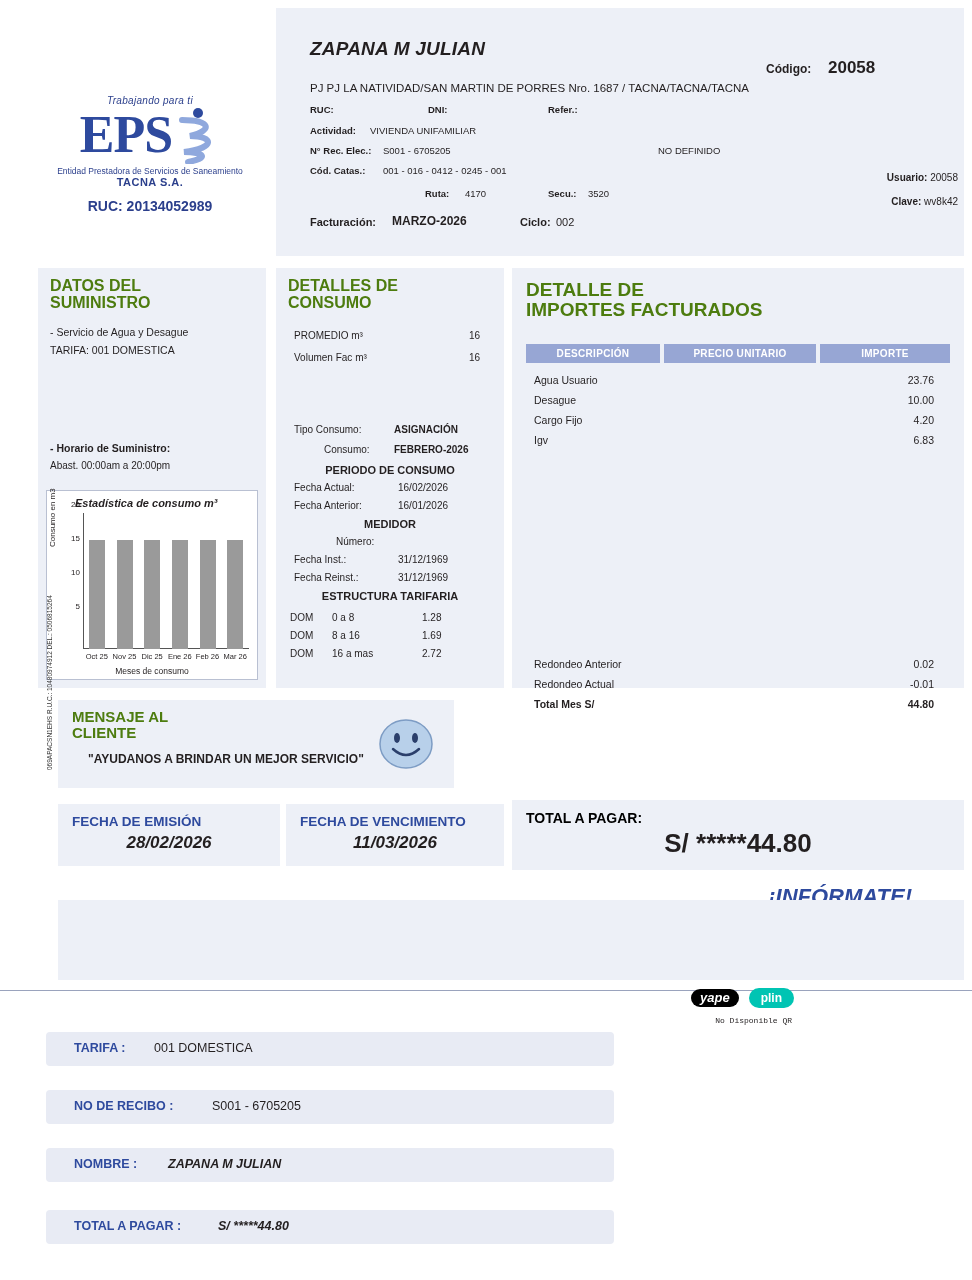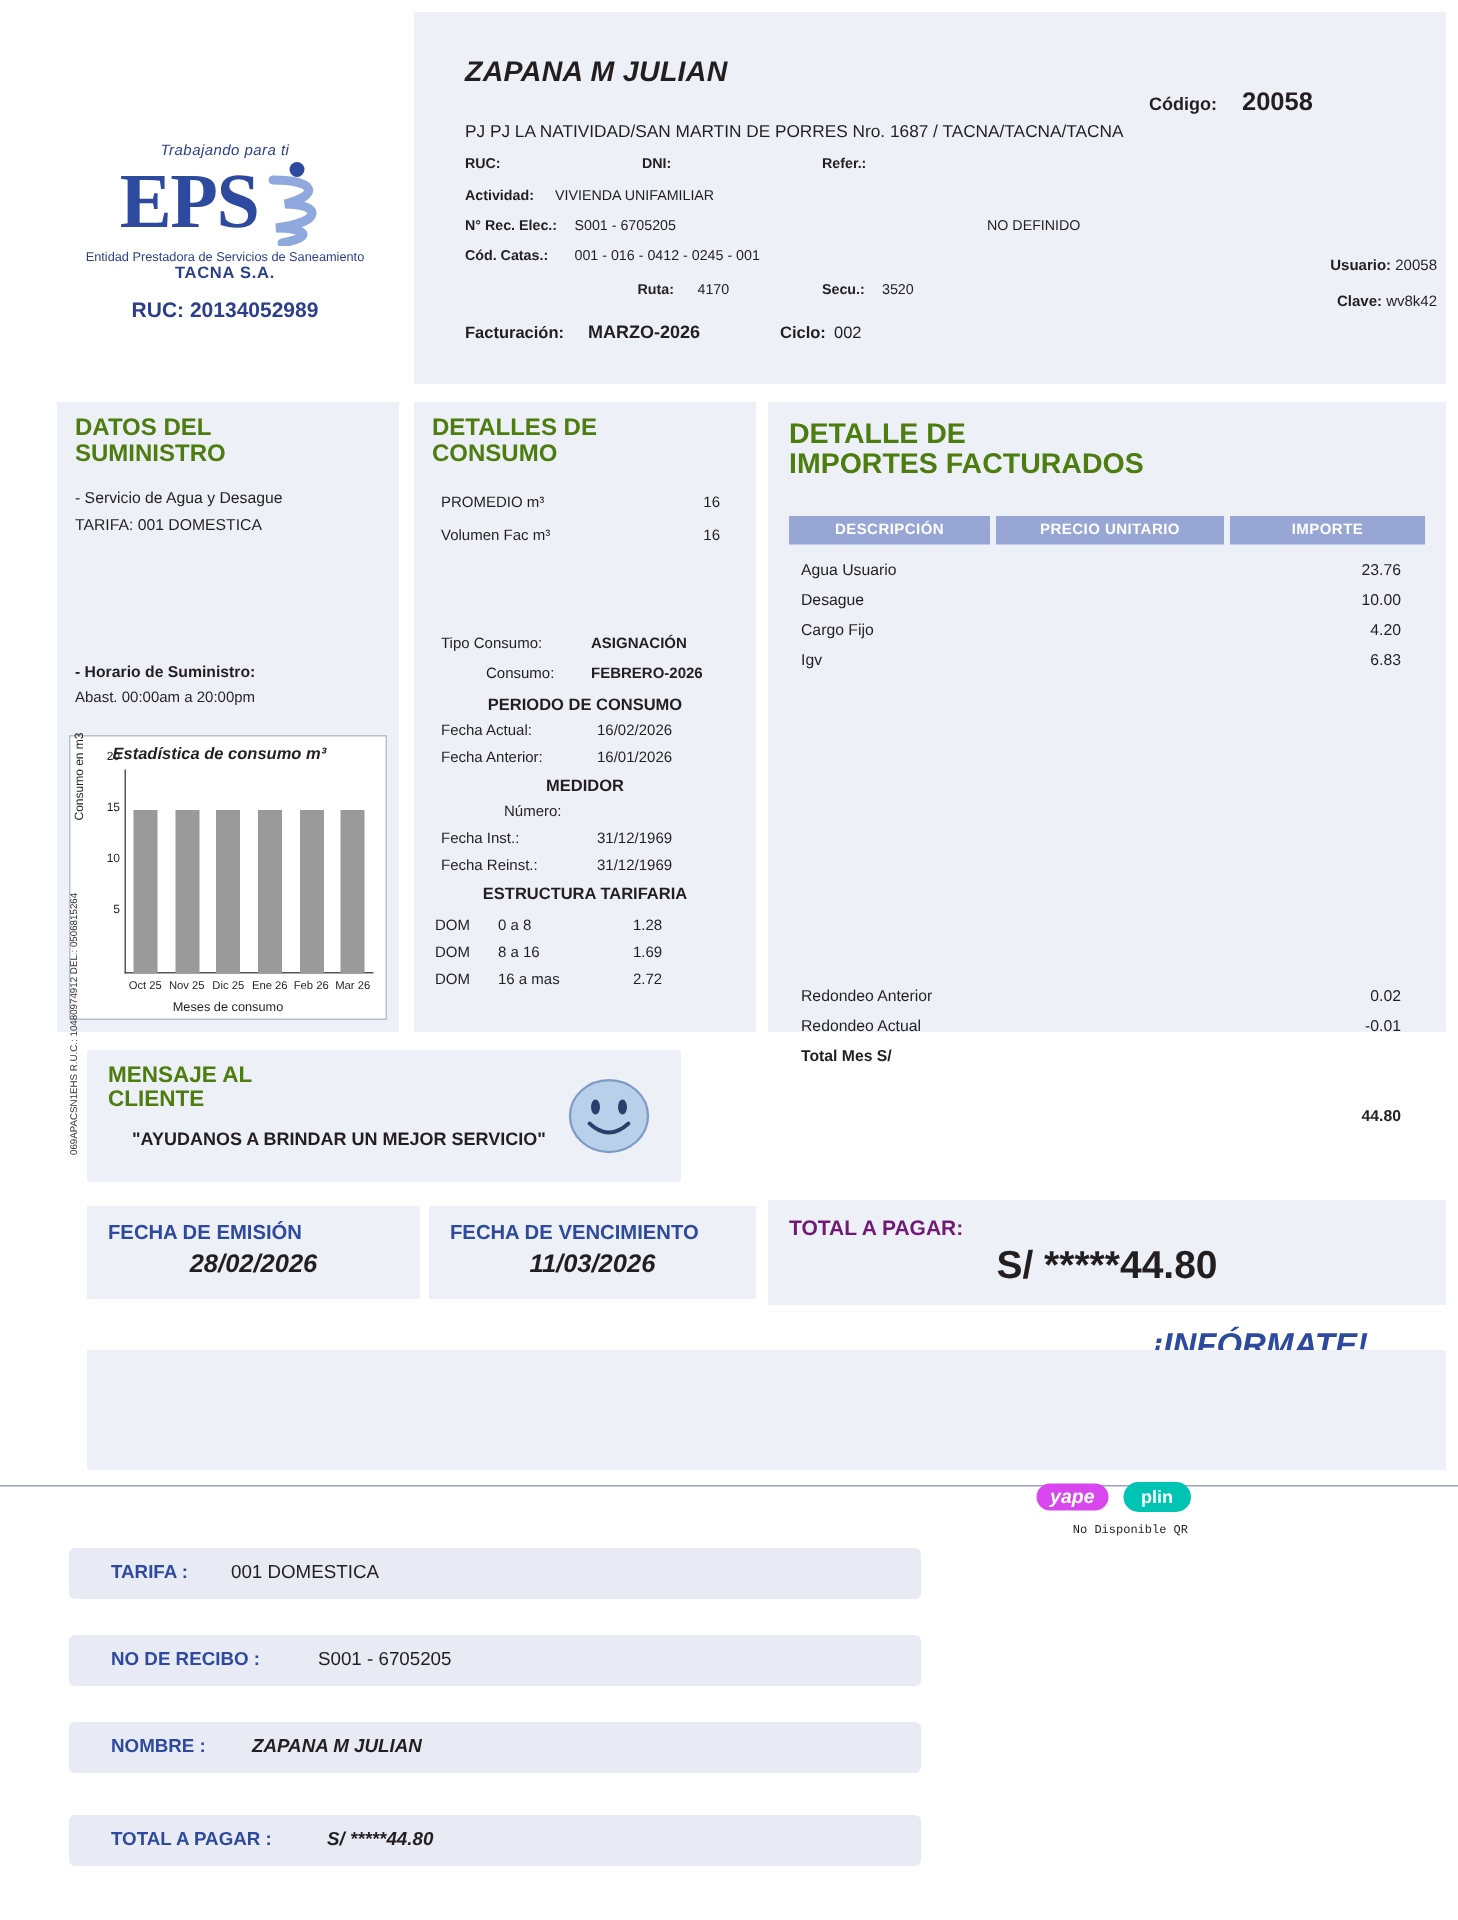--- a/index.html
+++ b/index.html
@@ -100,32 +100,32 @@
   .smiley { position:absolute; right: 20px; top: 18px; width: 56px; height: 52px; }
 
   
   #femision { left: 58px; top: 804px; width: 222px; height: 62px; }
   #fvenc { left: 286px; top: 804px; width: 218px; height: 62px; }
   .f-title { font-size: 13.5px; font-weight:bold; color:#2e4a9e; padding: 10px 0 0 14px; }
   .f-val { font-size: 17px; font-weight:bold; font-style:italic; text-align:center; margin-top: 4px; }
 
   
   #totalpagar { left: 512px; top: 800px; width: 452px; height: 70px; }
-  .tp-title { font-size: 14px; font-weight:bold; color:#701a75; padding: 10px 0 0 14px; }
+  .tp-title { font-size: 14px; font-weight:bold; color:#000000; padding: 10px 0 0 14px; }
   .tp-val { font-size: 26px; font-weight:bold; text-align:center; margin-top: 2px; letter-spacing:0; }
 
   .informate { position:absolute; right: 60px; top: 884px; font-size: 22px; font-weight:bold; color:#2e4a9e; font-style:italic; }
   #infopanel { left: 58px; top: 900px; width: 906px; height: 80px; }
 
   .sep-line { position:absolute; left: 0; width: 972px; height: 1px; background:#9aa3bd; }
 
   
   .pay-logos { position:absolute; right: 178px; top: 988px; display:flex; align-items:center; gap:10px; }
   .yape {
-    background:#d946ef; color:#fff; font-size: 13px; font-weight:bold;
+    background:#000000; color:#fff; font-size: 13px; font-weight:bold;
     border-radius: 9px; padding: 1px 9px 2px; font-style:italic;
   }
   .plin {
     background:#00c4b3; color:#fff; font-size: 12px; font-weight:bold;
     border-radius: 11px; padding: 3px 12px;
   }
   .qr-note { position:absolute; right: 180px; top: 1016px; font-size: 8px; font-family:"Liberation Mono", monospace; }
 
   
   .brow { position:absolute; left: 46px; width: 568px; height: 34px; background:#e8ebf4; border-radius: 4px; }
@@ -314,21 +314,21 @@
     <div class="imp-row" style="top:390px;">
       <span class="d">Redondeo Anterior</span>
       <span class="a">0.02</span>
     </div>
     <div class="imp-row" style="top:410px;">
       <span class="d">Redondeo Actual</span>
       <span class="a">-0.01</span>
     </div>
     <div class="tot-row" style="top:430px; position:absolute;">
       <span class="d" style="position:absolute; left:8px;">Total Mes S/</span>
-      <span class="a" style="position:absolute; right:14px;margin-top:40px;">44.80</span>
+      <span class="a" style="position:absolute; right:14px;">44.80</span>
     </div>
   </div>
 
   <div class="panel" id="mensaje">
     <div class="panel-title">
       <div>MENSAJE AL</div>
       <div>CLIENTE</div>
     </div>
     <div class="msg-text">"AYUDANOS A BRINDAR UN MEJOR SERVICIO"</div>
     <div class="smiley">

